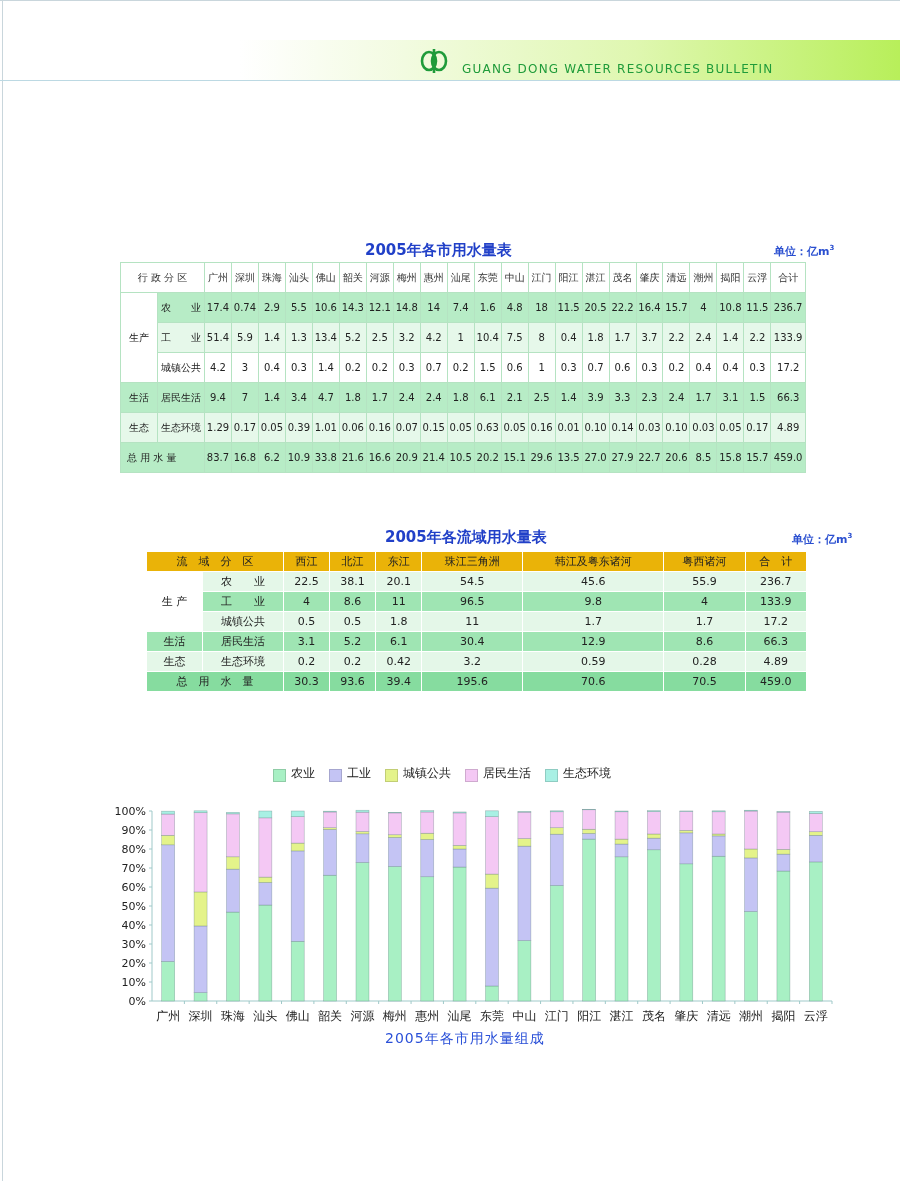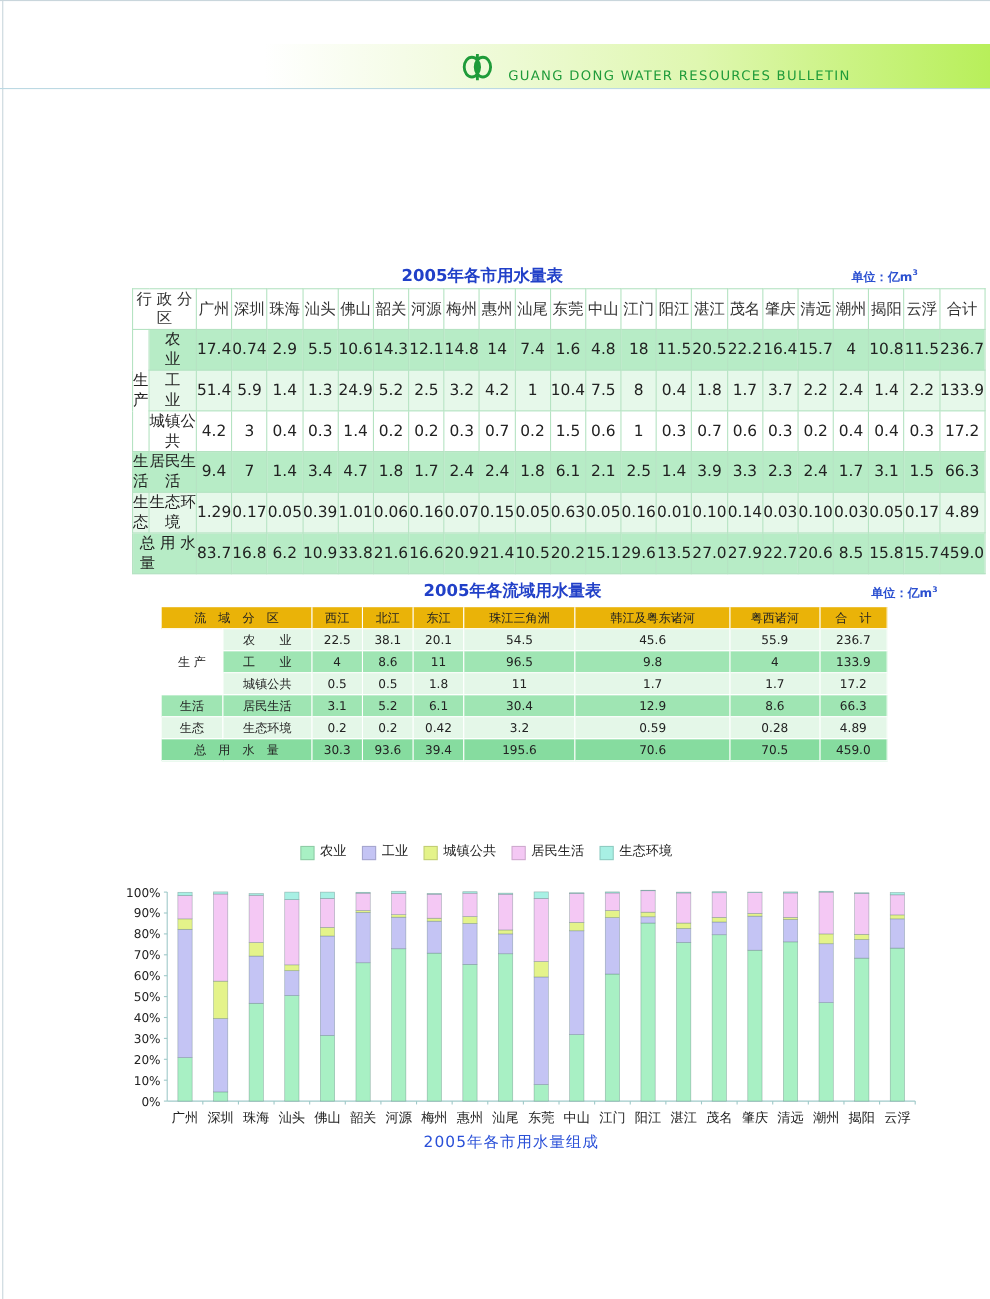--- a/index.html
+++ b/index.html
@@ -18,21 +18,21 @@
   .header-text {
     position: absolute; left: 462px; top: 47px; font-family: "DejaVu Sans", sans-serif;
     font-size: 12px; letter-spacing: 1.2px; color: #1f9b3a; white-space: nowrap; margin-top: 15px;
   }
   .tbl-title { position: absolute; color: #2140c8; font-weight: bold; font-size: 15px; white-space: nowrap; }
   .unit { position: absolute; color: #2a4fd0; font-size: 11px; font-weight: bold; white-space: nowrap; margin-left: 48px; }
   .unit sup { font-size: 7px; }
 
   
   table { border-collapse: collapse; position: absolute; }
-  #city-table { left: 120px; top: 262px; width: 686px; font-size: 14px; }
+  #city-table { left: 120px; top: 262px; width: 686px; font-size: 10px; }
   #city-table td { border: 1px solid #b5e3c2; text-align: center; height: 29px; padding: 0; }
   #city-table tr.hdr td { background: #ffffff; color: #333; }
   #city-table tr.g td { background: #b7ecc6; }
   #city-table tr.lg td { background: #e6f8ea; }
   #city-table tr.w td { background: #ffffff; }
   #city-table td.blank { background: #ffffff !important; }
   #city-table td.lbl { text-align: left; padding-left: 6px; }
 
   
   #basin-table { left: 147px; top: 552px; width: 660px; font-size: 11px; }
@@ -119,21 +119,21 @@
         <td>10.8</td>
         <td>11.5</td>
         <td>236.7</td>
       </tr>
       <tr class="lg">
         <td style="width:46px">工　　业</td>
         <td>51.4</td>
         <td>5.9</td>
         <td>1.4</td>
         <td>1.3</td>
-        <td>24.9</td>
+        <td>13.4</td>
         <td>5.2</td>
         <td>2.5</td>
         <td>3.2</td>
         <td>4.2</td>
         <td>1</td>
         <td>10.4</td>
         <td>7.5</td>
         <td>8</td>
         <td>0.4</td>
         <td>1.8</td>

